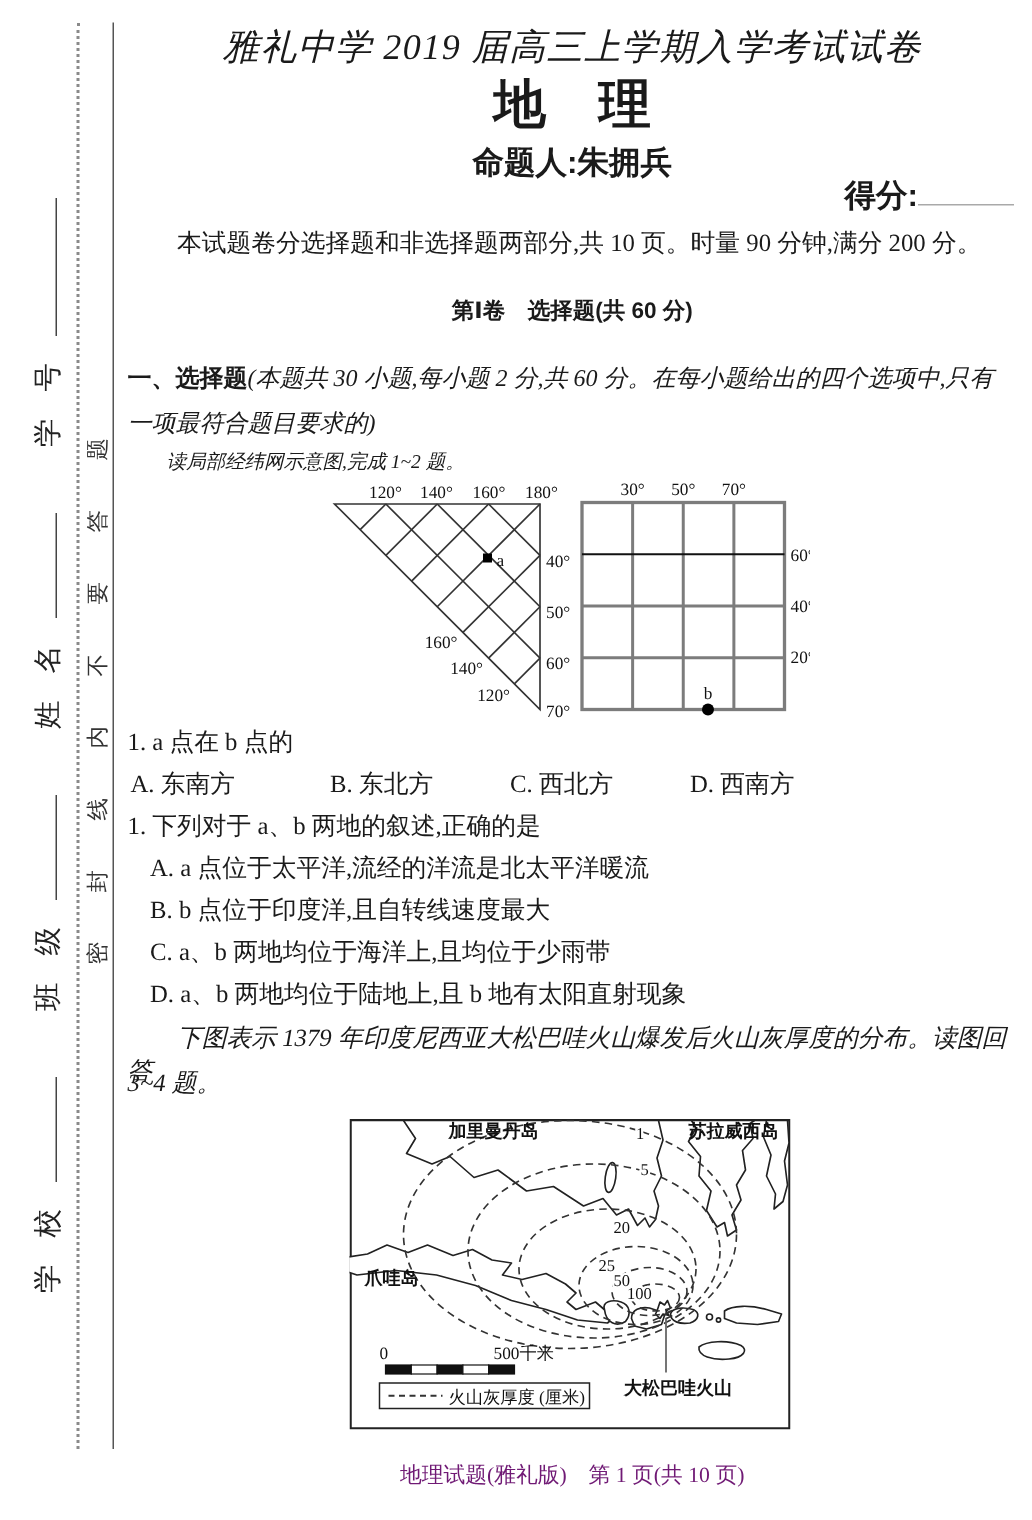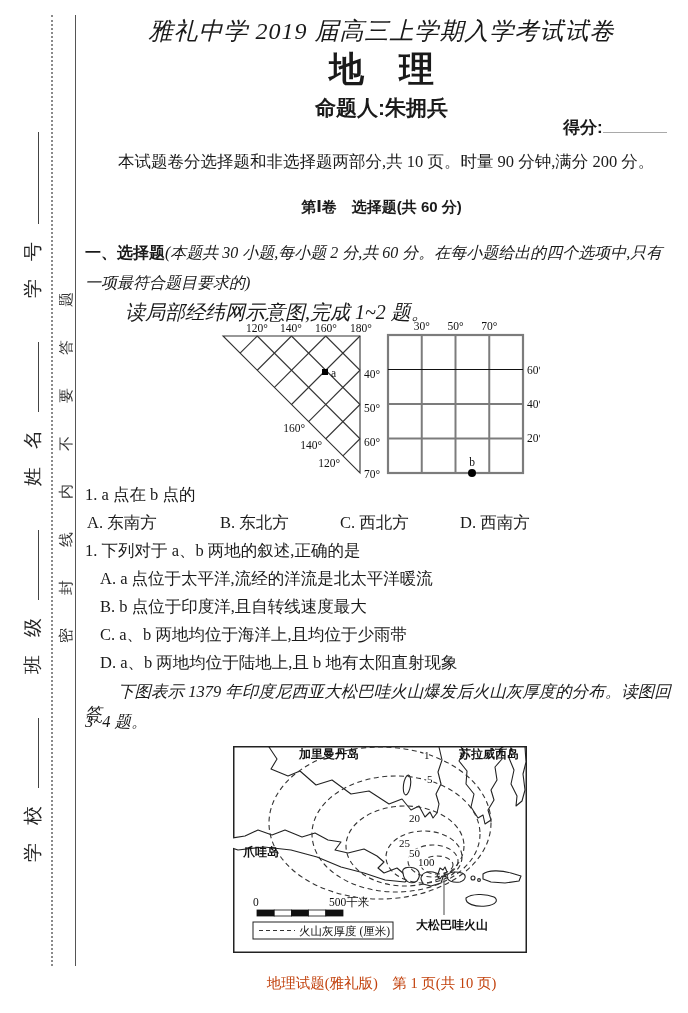--- a/index.html
+++ b/index.html
@@ -24,40 +24,40 @@
     left:56px;top:643px;width:420px;height:20px;line-height:20px;
     transform:rotate(-90deg);transform-origin:0 0;
     font-size:15px;color:#333;white-space:nowrap;
   }
   #side-seal .sc{margin-right:33px;}
   
   .center-row{left:85px;right:10px;text-align:center;}
   #page-title{top:15px;font-size:24px;font-weight:normal;font-style:italic;letter-spacing:1px;}
   #subject{top:46px;font-size:35px;font-weight:bold;font-family:"Liberation Sans","DejaVu Sans",sans-serif;}
   #proposer{top:94px;font-size:21px;font-weight:bold;font-family:"Liberation Sans","DejaVu Sans",sans-serif;}
-  #score{left:563px;top:116px;font-size:17px;font-weight:bold;font-family:"Liberation Sans","DejaVu Sans",sans-serif;}
+  #score{left:563px;top:116px;font-size:21px;font-weight:bold;font-family:"Liberation Sans","DejaVu Sans",sans-serif;}
   #score .blank{display:inline-block;width:64px;height:5px;border-bottom:1.6px solid #a9a9a9;}
   #intro{top:151px;left:85px;width:589px;font-size:16.5px;text-indent:2em;}
   #sec-heading{top:198px;font-size:15px;font-weight:bold;font-family:"Liberation Sans","DejaVu Sans",sans-serif;}
   
   .kai{font-style:italic;}
   #instr{top:238px;left:85px;width:589px;font-size:16px;line-height:30px;}
   #instr b{font-style:normal;font-family:"Liberation Sans","DejaVu Sans",sans-serif;}
-  #lead1{top:299px;left:85px;width:589px;font-size:20px;text-indent:2em;}
+  #lead1{top:299px;left:85px;width:589px;font-size:13px;text-indent:2em;}
   .qline{left:85px;width:595px;font-size:16.5px;}
   #q1-stem{top:484px;}
   #q1-opts{top:512px;left:85px;width:595px;height:22px;font-size:16.5px;}
   #q1-opts span{position:absolute;top:0;}
   #q1-opts .o0{left:2px;} #q1-opts .o1{left:135px;} #q1-opts .o2{left:255px;} #q1-opts .o3{left:375px;}
   #q2-stem{top:540px;}
   .q2o{left:100px;width:580px;font-size:16.5px;}
   #q2-o0{top:568px;} #q2-o1{top:596px;} #q2-o2{top:624px;} #q2-o3{top:652px;}
   #lead2a{top:681px;left:85px;width:589px;font-size:16.5px;text-indent:2em;}
   #lead2b{top:711px;left:85px;width:589px;font-size:16.5px;}
-  #footer{top:974px;font-size:14.5px;color:#c2410c;}
+  #footer{top:974px;font-size:14.5px;color:#701a75;}
   
   #fig1{left:190px;top:320px;}
   #fig-map{left:233px;top:746px;}
   svg text{font-family:"Liberation Serif","DejaVu Serif",serif;fill:#111;}
   .axlab{font-size:11.5px;}
   .maplab{font-size:12px;font-weight:600;}
   .ctlab{font-size:11px;paint-order:stroke;stroke:#fff;stroke-width:3px;}
   .sclab{font-size:11.5px;}
 </style>
 </head>

